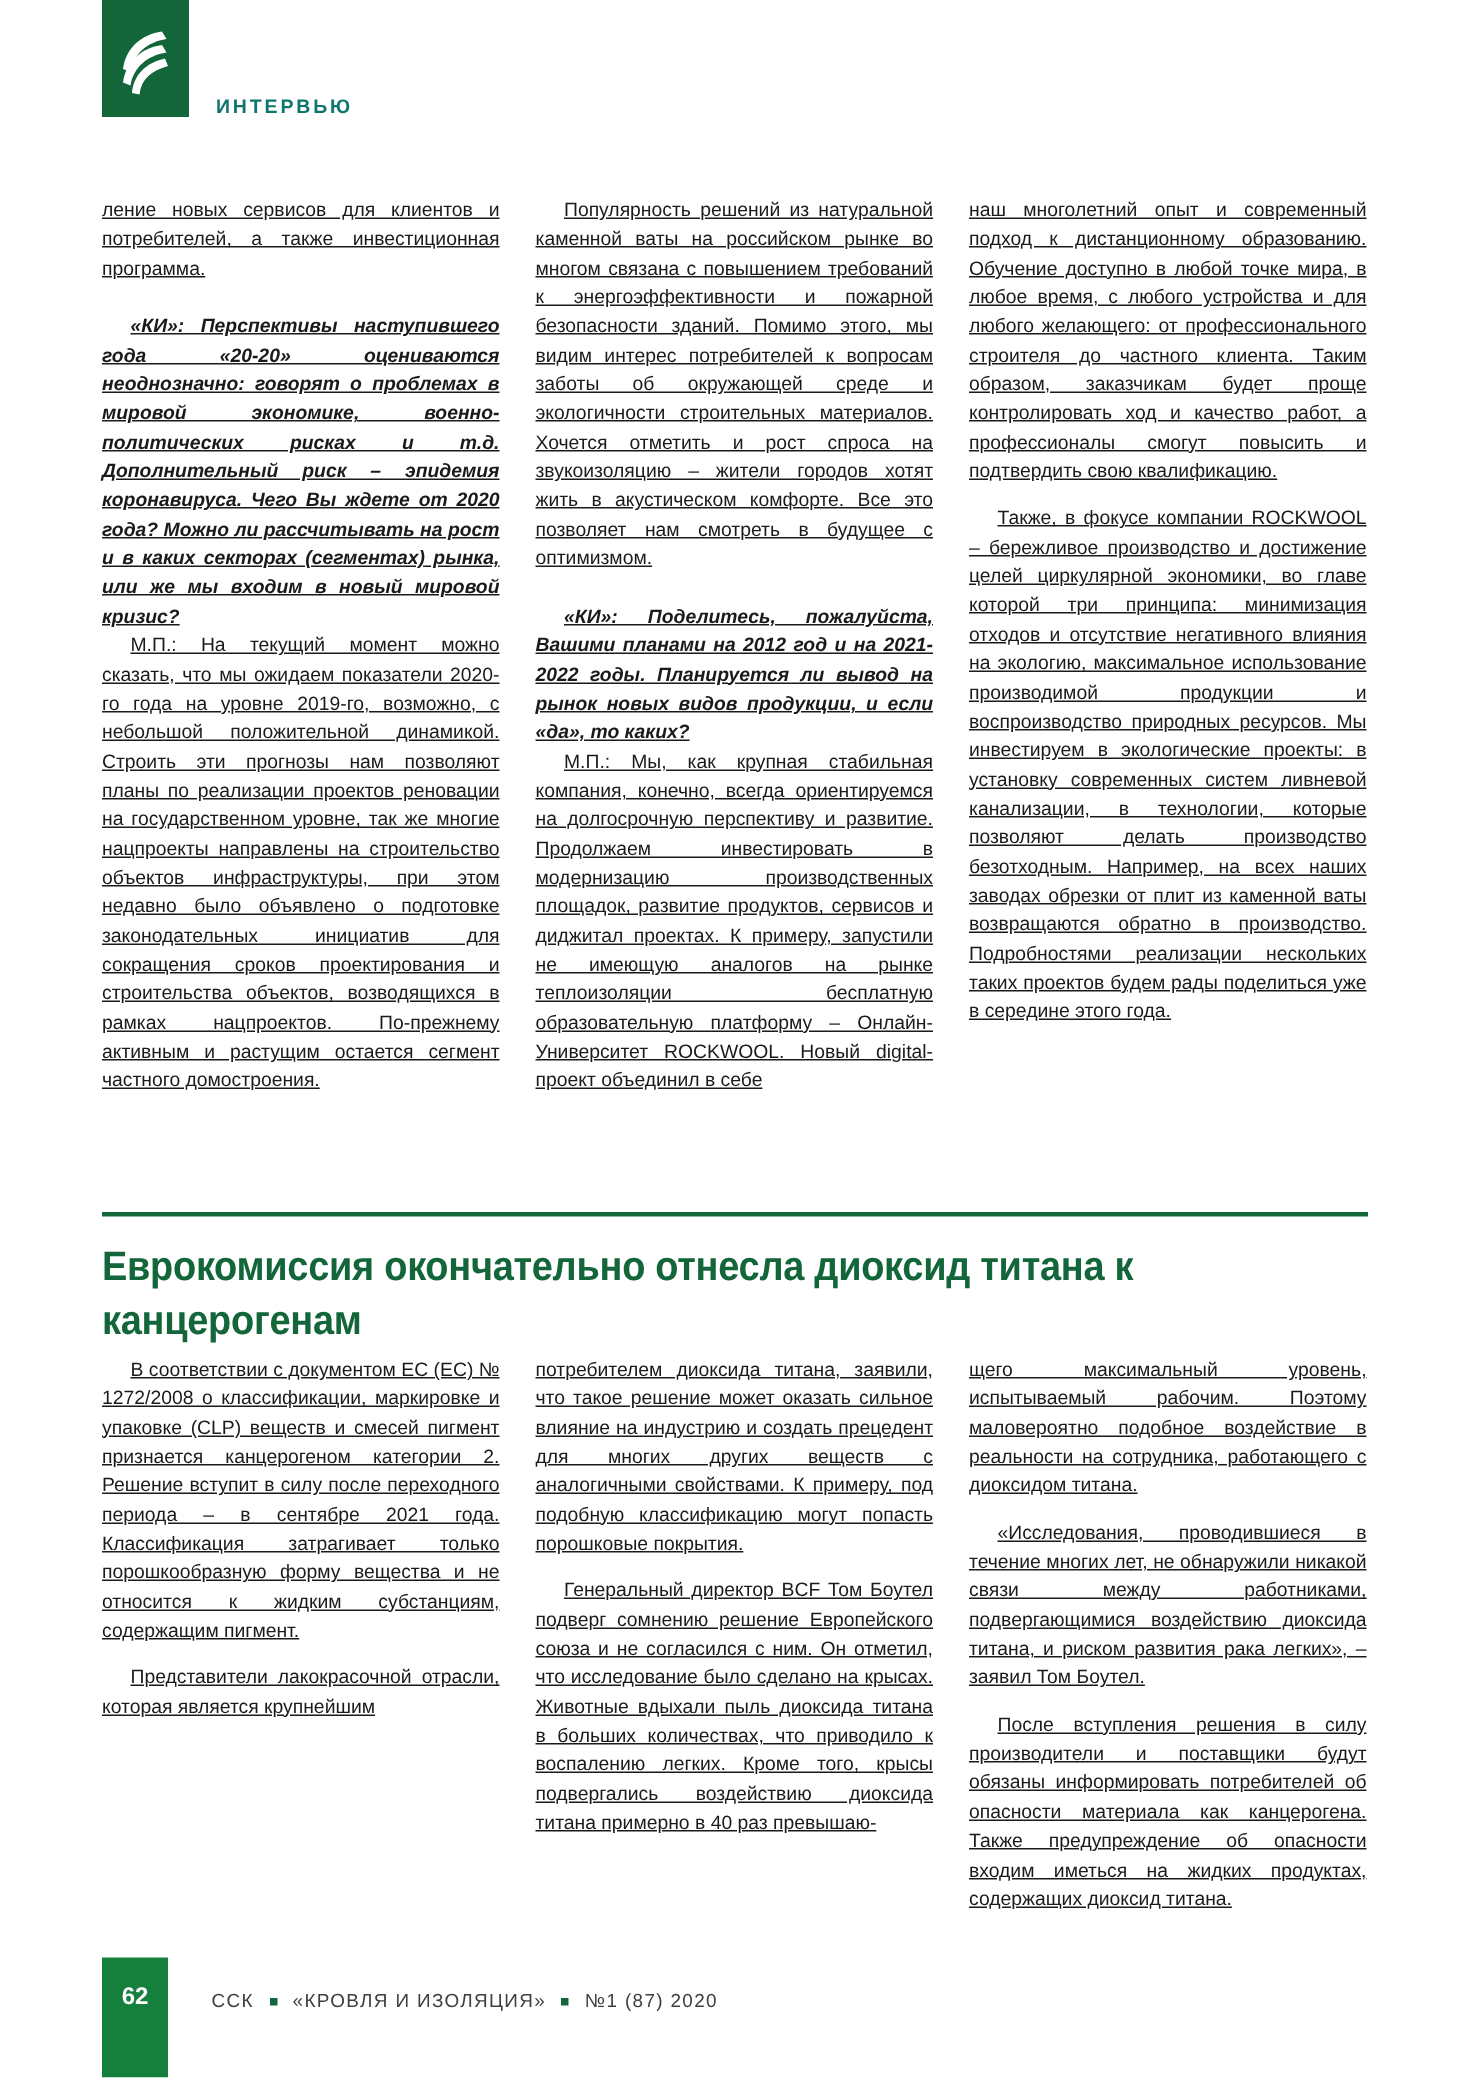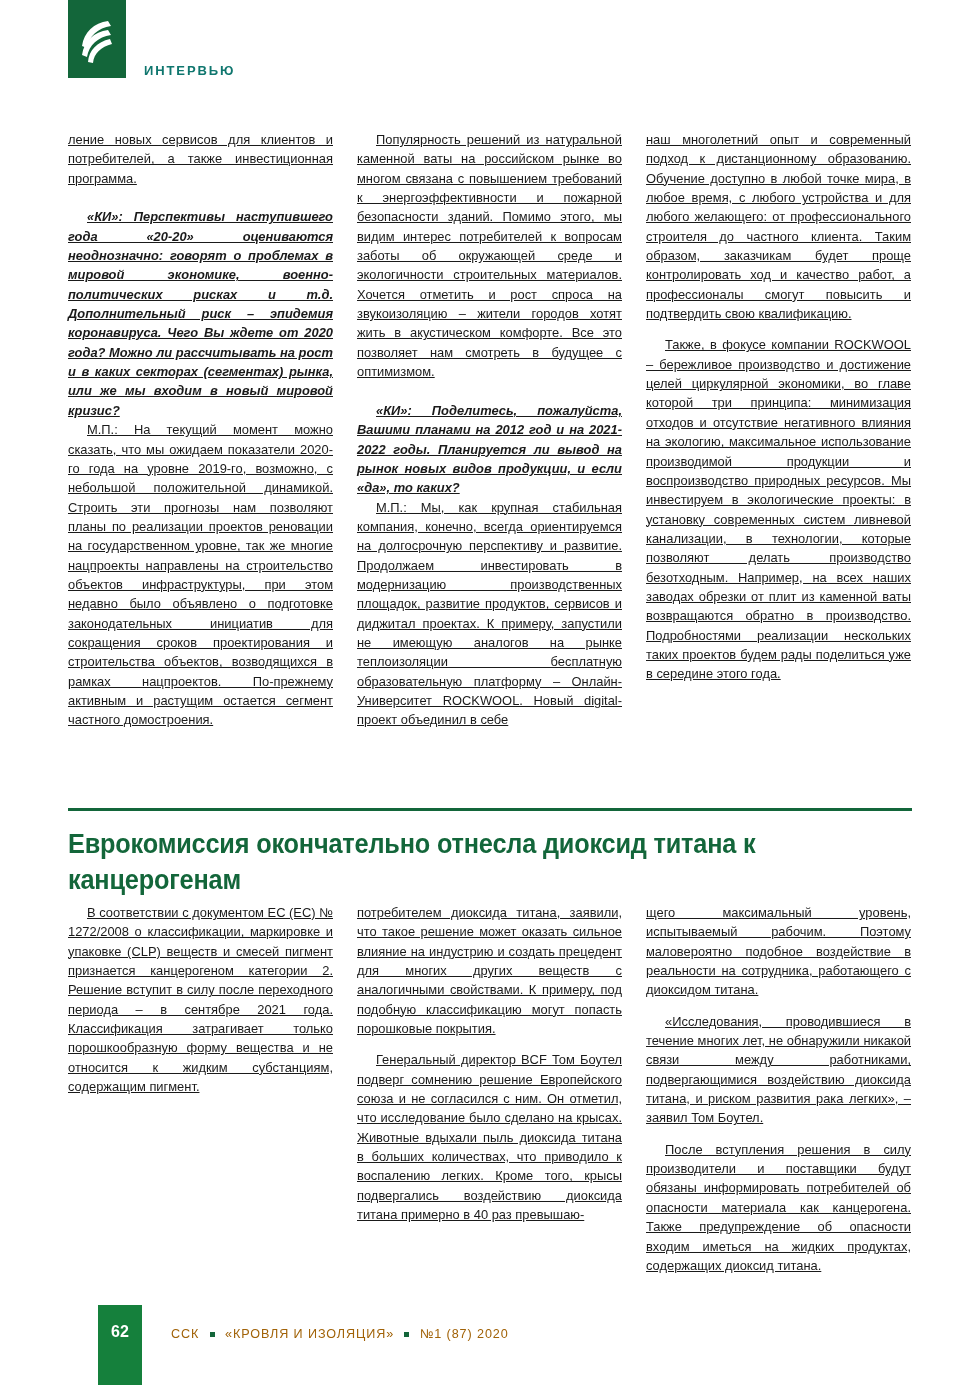--- a/index.html
+++ b/index.html
@@ -145,21 +145,20 @@
   }
   .dropcap { text-indent: 0; }
 
   
   .footer {
     position: absolute;
     left: 68px;
     top: 1305px;
     width: 844px;
     height: 80px;
-    margin-left: 30px;
   }
   .page-num-box {
     position: absolute;
     left: 0px;
     top: 0px;
     width: 44px;
     height: 80px;
     background: #15803c;
   }
   .page-num {
@@ -171,21 +170,21 @@
     color: #ffffff;
     font-size: 16px;
     font-weight: bold;
   }
   .footer-line {
     position: absolute;
     left: 73px;
     top: 22px;
     font-size: 12.6px;
     letter-spacing: 0.9px;
-    color: #a16207;
+    color: #404040;
     white-space: nowrap;
   }
   .sq {
     display: inline-block;
     width: 5px;
     height: 5px;
     background: #13663a;
     margin: 0 6px 1px 6px;
     vertical-align: middle;
   }
@@ -229,20 +228,21 @@
 
   </div>
 
   <div class="rule"></div>
   <h1 class="headline">Еврокомиссия окончательно отнесла диоксид титана к канцерогенам</h1>
 
   <div class="cols article-two">
 
     <div class="col">
       <p class="body">В соответствии с документом ЕС (EC) № 1272/2008 о классификации, маркировке и упаковке (CLP) веществ и смесей пигмент признается канцерогеном категории 2. Решение вступит в силу после переходного периода – в сентябре 2021 года. Классификация затрагивает только порошкообразную форму вещества и не относится к жидким субстанциям, содержащим пигмент.</p>
+      <p class="body">Представители лакокрасочной отрасли, которая является крупнейшим</p>
     </div>
 
     <div class="col">
       <p class="body noindent">потребителем диоксида титана, заявили, что такое решение может оказать сильное влияние на индустрию и создать прецедент для многих других веществ с аналогичными свойствами. К примеру, под подобную классификацию могут попасть порошковые покрытия.</p>
       <p class="body">Генеральный директор BCF Том Боутел подверг сомнению решение Европейского союза и не согласился с ним. Он отметил, что исследование было сделано на крысах. Животные вдыхали пыль диоксида титана в больших количествах, что приводило к воспалению легких. Кроме того, крысы подвергались воздействию диоксида титана примерно в 40 раз превышаю-</p>
     </div>
 
     <div class="col">
       <p class="body noindent">щего максимальный уровень, испытываемый рабочим. Поэтому маловероятно подобное воздействие в реальности на сотрудника, работающего с диоксидом титана.</p>
       <p class="body">«Исследования, проводившиеся в течение многих лет, не обнаружили никакой связи между работниками, подвергающимися воздействию диоксида титана, и риском развития рака легких», – заявил Том Боутел.</p>

